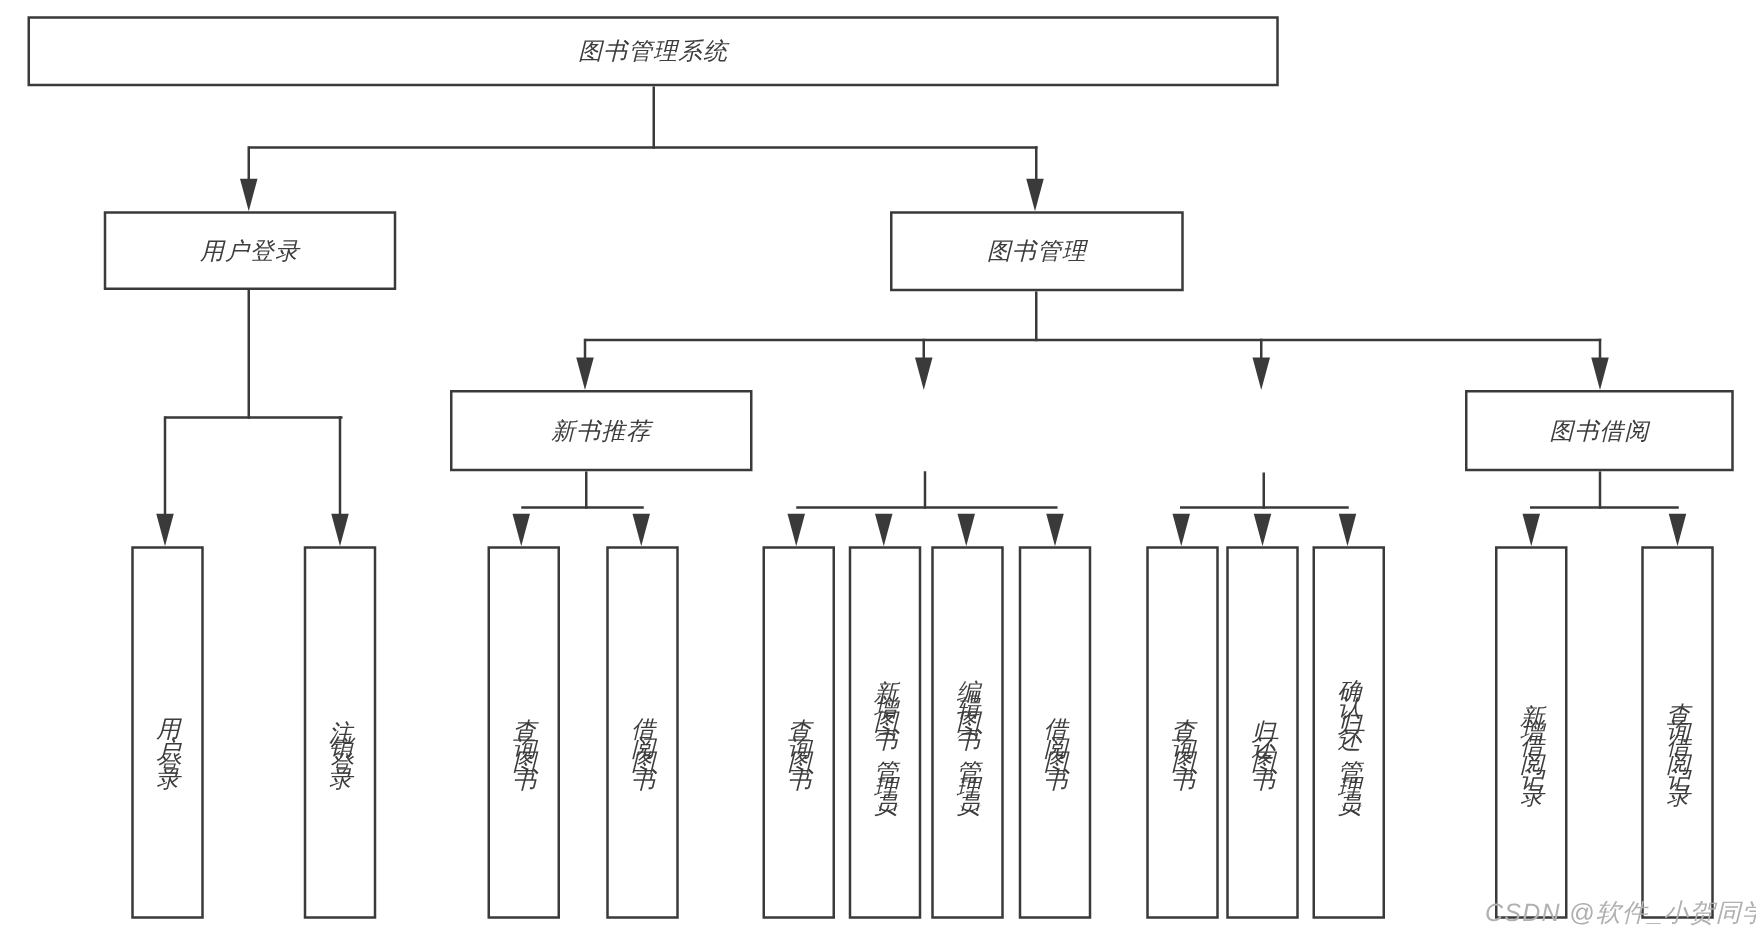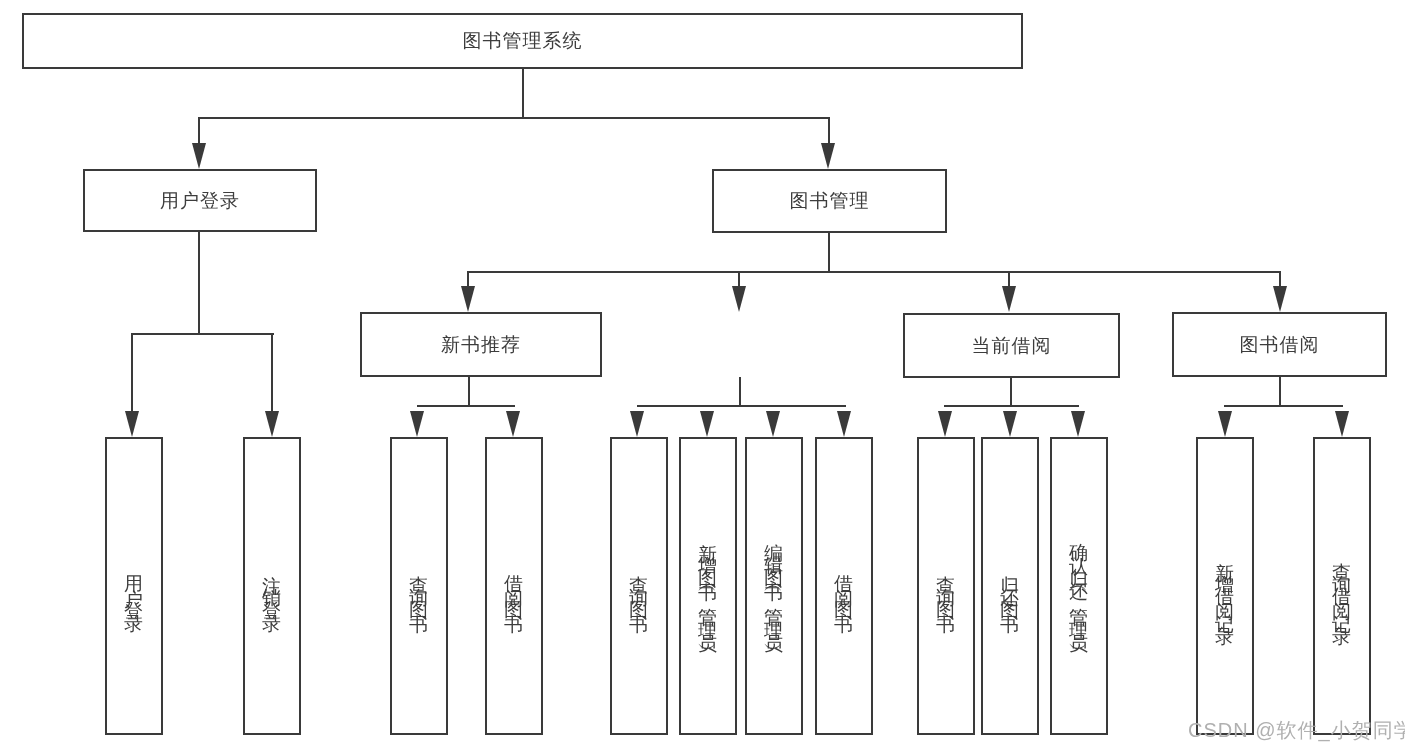--- a/index.html
+++ b/index.html
@@ -9,20 +9,21 @@
   *{box-sizing:border-box;margin:0;padding:0}
   body{
     background:#fff;
     font-family:"Liberation Sans","DejaVu Sans",sans-serif;
   }
   .stage{
     position:relative;
     width:1405px;height:747px;
     background:#fff;
     overflow:hidden;
+    font-style:italic;
   }
   
   .node{
     position:absolute;
     border:2px solid var(--line);
     background:#fff;
     display:flex;align-items:center;justify-content:center;
     color:var(--text);
   }
   .node span{
@@ -121,23 +122,20 @@
 
   <div class="node" style="left:712px;top:169px;width:235px;height:64px">
     <span>图书管理</span>
   </div>
 
   <div class="node" style="left:360px;top:312px;width:242px;height:65px">
     <span>新书推荐</span>
   </div>
 
 
-  <div class="node" style="left:903px;top:313px;width:217px;height:65px">
-    <span>当前借阅</span>
-  </div>
 
   <div class="node" style="left:1172px;top:312px;width:215px;height:65px">
     <span>图书借阅</span>
   </div>
 
   <div class="node leaf" style="left:105px;top:437px;width:58px;height:298px">
     <span>用户登录</span>
   </div>
   <div class="node leaf" style="left:243px;top:437px;width:58px;height:298px">
     <span>注销登录</span>

